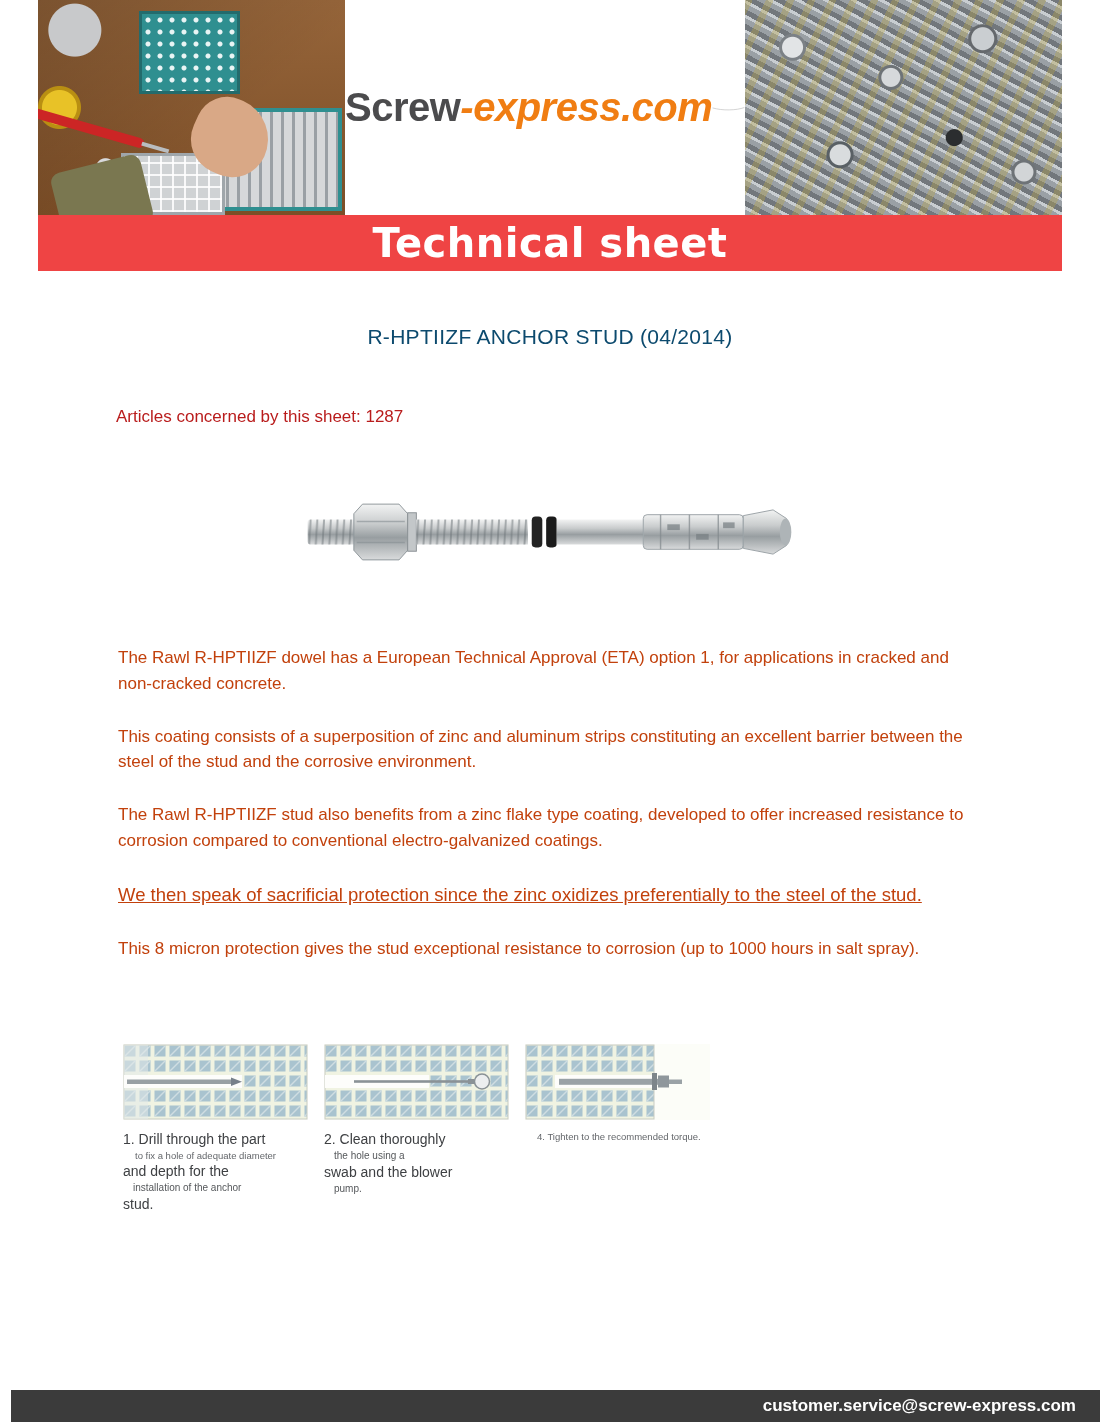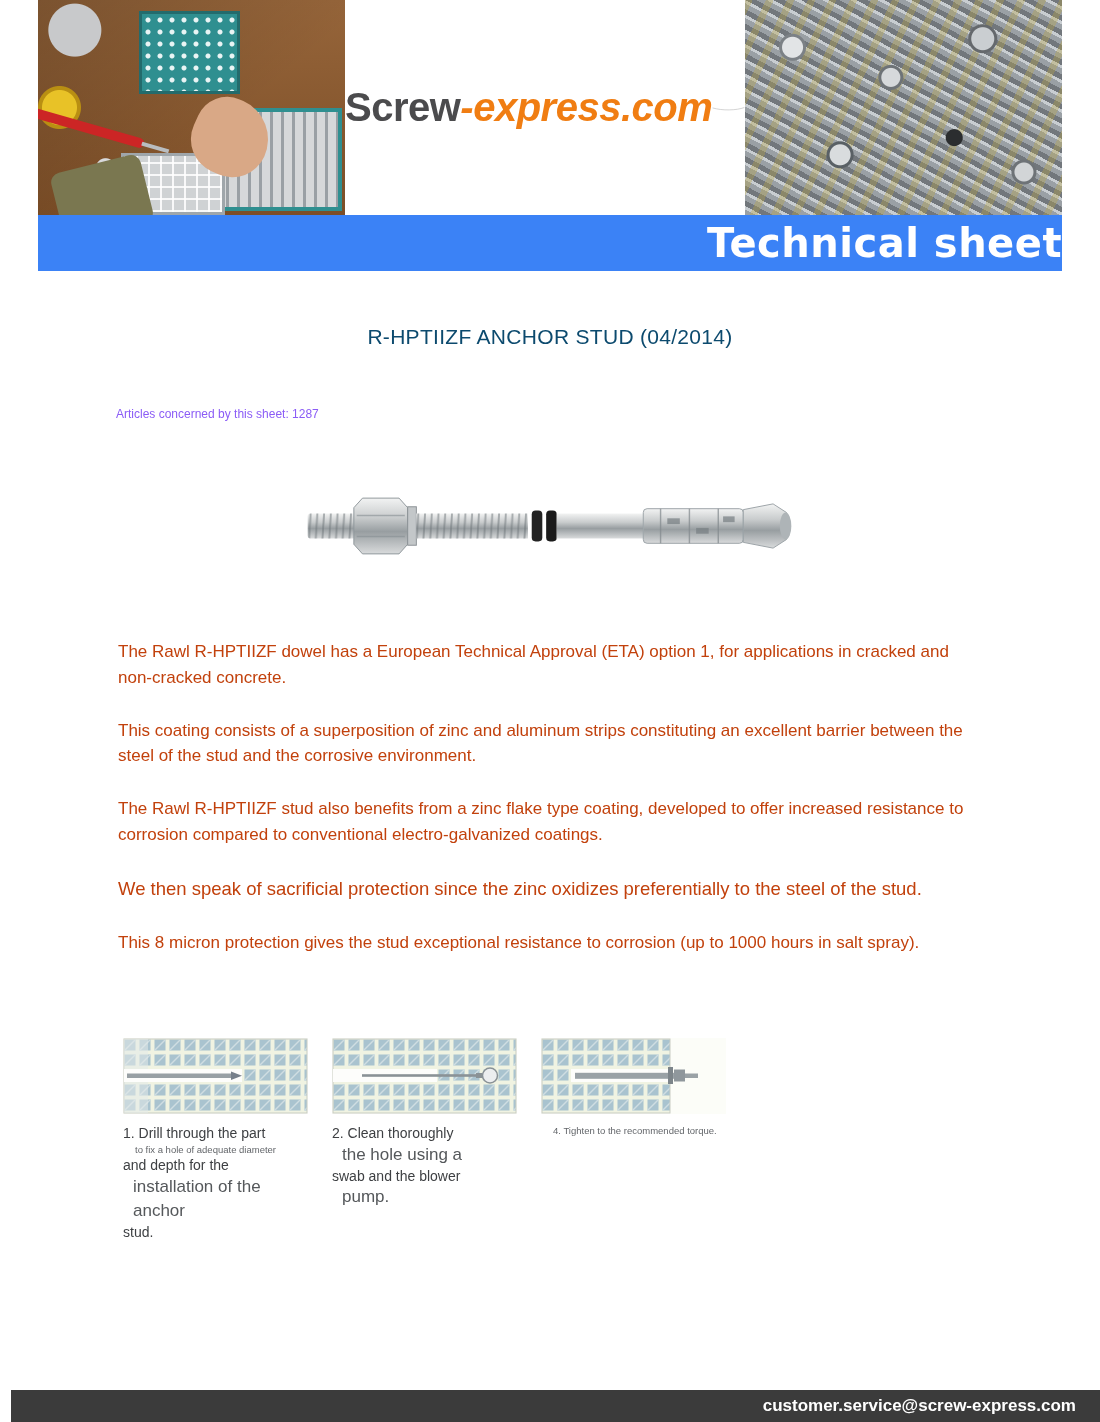--- a/index.html
+++ b/index.html
@@ -41,39 +41,39 @@
       repeating-linear-gradient(115deg, rgba(185,165,70,0.35) 0 7px, rgba(0,0,0,0) 7px 19px),
       repeating-linear-gradient(28deg, #9aa0a5 0 5px, #c8cdd1 5px 8px, #72777c 8px 13px);
   }
   .logo-area{width:400px;display:flex;flex-direction:row;align-items:center;justify-content:center;background:#ffffff;}
   .logo{font-size:40px;font-weight:700;letter-spacing:-0.5px;white-space:nowrap;}
   .logo-dark{color:#4b4b4d;}
   .logo-orange{color:#f07d12;font-style:italic;}
   .swoosh{margin-top:2px;}
 
   
-  .banner{margin:0 38px;height:56px;background:#3b82f6;display:flex;align-items:center;justify-content:flex-end;}
+  .banner{margin:0 38px;height:56px;background:#ef4444;display:flex;align-items:center;justify-content:center;}
   .banner span{color:#ffffff;font-family:"DejaVu Sans", sans-serif;font-weight:800;font-size:40px;letter-spacing:0.5px;}
 
   
   .doc-title{margin:54px 0 0;text-align:center;font-size:21px;font-weight:500;color:#0c4a6e;letter-spacing:0.3px;}
-  .articles{margin:58px 0 0 116px;font-size:12px;color:#8b5cf6;}
+  .articles{margin:58px 0 0 116px;font-size:17px;color:#b91c1c;}
   .product{display:flex;justify-content:center;margin-top:44px;}
 
   .paras{margin:52px 130px 0 118px;}
   .para{margin:0 0 27px;font-size:17px;line-height:1.52;color:#c2410c;}
-  .para-lg{font-size:18.5px;}
-
-  
-  .steps{display:flex;gap:24px;margin:82px 0 17px 123px;}
+  .para-lg{font-size:18.5px;text-decoration:underline;}
+
+  
+  .steps{display:flex;gap:16px;margin:82px 0 17px 123px;}
   .step{width:185px;}
   .step svg{display:block;background:#fcfdf8;}
   .caption{margin-top:10px;color:#3e4043;}
   .cap-md{font-size:14px;line-height:1.35;}
-  .cap-sm{font-size:17px;line-height:1.4;padding-left:10px;color:#55585b;}
+  .cap-sm{font-size:10px;line-height:1.4;padding-left:10px;color:#55585b;}
   .cap-xs{font-size:9.5px;line-height:1.4;padding-left:12px;color:#63666a;}
 
   
   .footer{position:absolute;left:0;right:0;bottom:0;height:32px;background:#3b3b3b;display:flex;align-items:center;justify-content:flex-end;padding-right:24px;margin-left:11px;}
   .footer span{color:#ffffff;font-weight:700;font-size:17px;}
 
   .hidden-defs{position:absolute;width:0;height:0;}
 </style>
 </head>
 <body>

